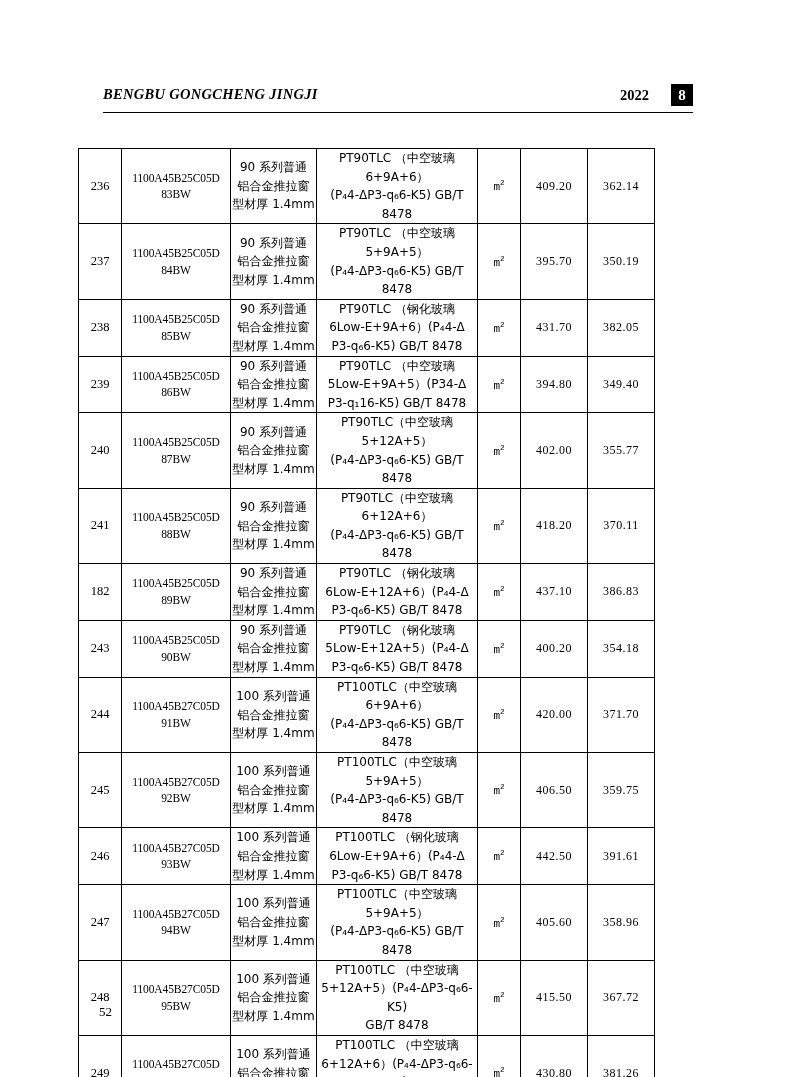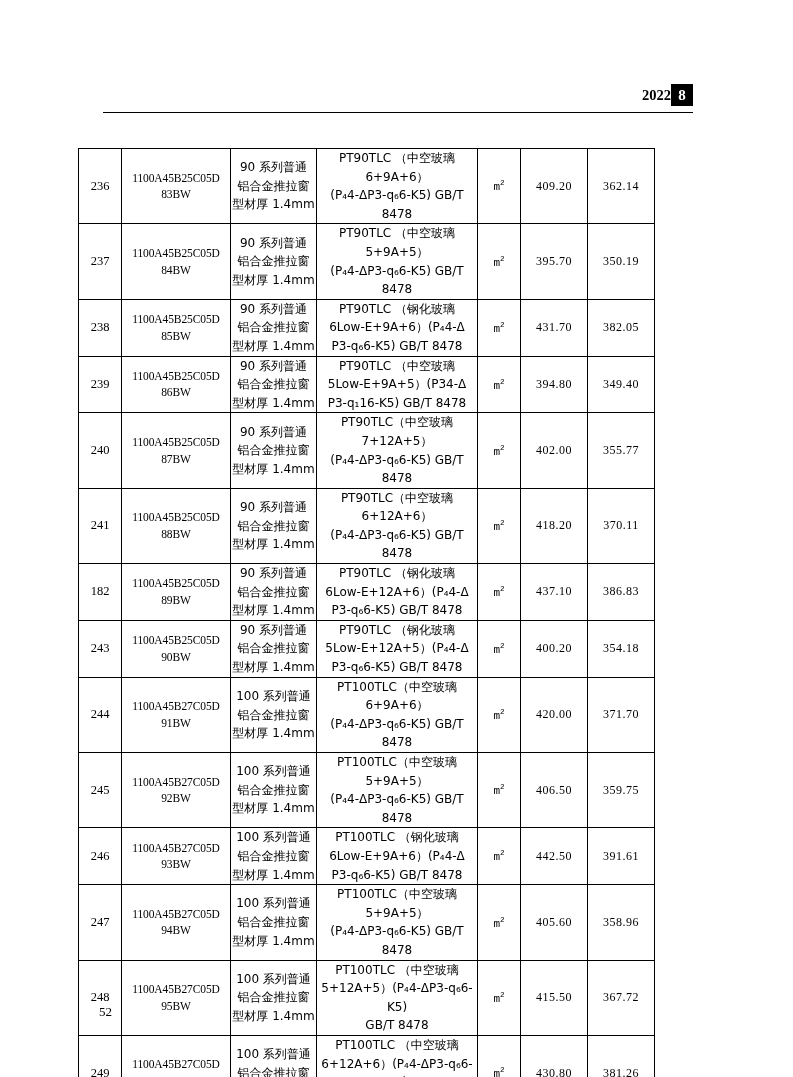--- a/index.html
+++ b/index.html
@@ -40,21 +40,21 @@
     font-size: 14.5px;
     letter-spacing: 0.3px;
     white-space: nowrap;
   }
   .header-right {
     position: absolute;
     right: 0;
     top: 0;
     display: flex;
     align-items: center;
-    gap: 0;
+    gap: 22px;
   }
   .header-year {
     font-family: "Liberation Serif", serif;
     font-weight: bold;
     font-size: 14.5px;
   }
   .header-issue {
     background: #000000;
     color: #ffffff;
     font-family: "Liberation Serif", serif;
@@ -153,20 +153,21 @@
     font-family: "Liberation Serif", serif;
     font-size: 13px;
   }
 </style>
 </head>
 <body>
 
 <div class="page">
 
   <div class="header">
+    <div class="header-title">BENGBU GONGCHENG JINGJI</div>
     <div class="header-right">
       <span class="header-year">2022</span>
       <span class="header-issue">8</span>
     </div>
     <div class="header-rule"></div>
   </div>
 
   <div class="table-wrap">
     <table class="price">
       <tbody id="tbody">
@@ -259,21 +260,21 @@
             <td class="c-code cell-code">
               <span class="line">1100A45B25C05D</span>
               <span class="line">87BW</span>
             </td>
             <td class="c-name cell-name">
               <span class="line">90 系列普通</span>
               <span class="line">铝合金推拉窗</span>
               <span class="line">型材厚 1.4mm</span>
             </td>
             <td class="c-spec cell-spec">
-              <span class="line">PT90TLC（中空玻璃 7+12A+5）</span>
+              <span class="line">PT90TLC（中空玻璃 5+12A+5）</span>
               <span class="line">(P₄4-ΔP3-q₆6-K5) GB/T</span>
               <span class="line">8478</span>
             </td>
             <td class="c-unit cell-unit"><span>m</span><sup>2</sup></td>
             <td class="c-p1 cell-price">402.00</td>
             <td class="c-p2 cell-price">355.77</td>
             <td class="c-last"></td>
           </tr>
           <tr>
             <td class="c-no cell-no">241</td>

